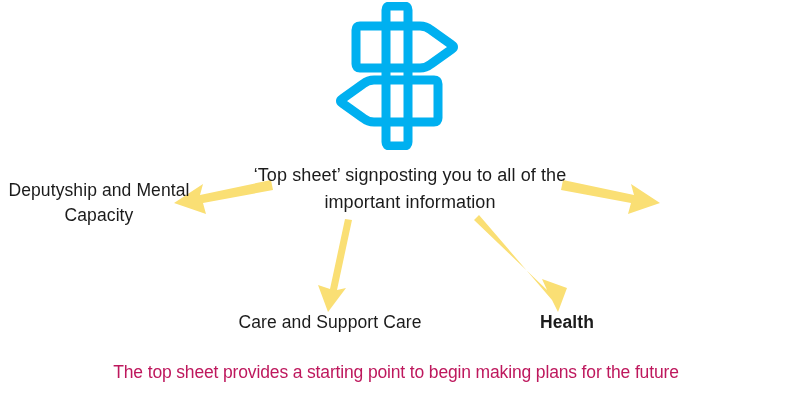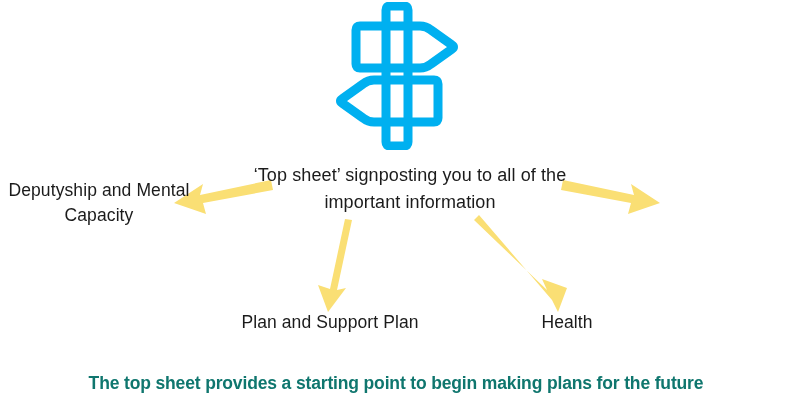--- a/index.html
+++ b/index.html
@@ -73,33 +73,34 @@
   #label-care {
     left: 232px;
     top: 310px;
     width: 196px;
   }
 
   #label-health {
     left: 500px;
     top: 310px;
     width: 134px;
+    font-weight: bold;
   }
 
   
   #bottom-strapline {
     position: absolute;
     left: 0;
-    top: 373px;
+    top: 362px;
     width: 792px;
     text-align: center;
-    color: #0f766e;
+    color: #be185d;
     font-family: "Liberation Sans", sans-serif;
     font-size: 17.5px;
-    font-weight: bold;
+    font-weight: normal;
     letter-spacing: -0.15px;
   }
 </style>
 </head>
 <body>
 
 <div id="canvas">
 
   <div id="signpost-icon">
     <svg width="132" height="148" viewBox="0 0 132 148" xmlns="http://www.w3.org/2000/svg" fill="none" stroke="#00B0F0" stroke-width="9" stroke-linecap="round" stroke-linejoin="round">
@@ -149,19 +150,19 @@
              L552 300
              L479 215
              Z"></path>
   </svg>
 
   <div class="node-label" id="center-label">‘Top sheet’ signposting you to all of the important information</div>
 
   <div class="node-label" id="label-deputyship">Deputyship and Mental Capacity</div>
 
 
-  <div class="node-label" id="label-care">Plan and Support Plan</div>
+  <div class="node-label" id="label-care">Care and Support Care</div>
 
   <div class="node-label" id="label-health">Health</div>
 
   <div id="bottom-strapline">The top sheet provides a starting point to begin making plans for the future</div>
 
 </div>
 
 </body></html>

